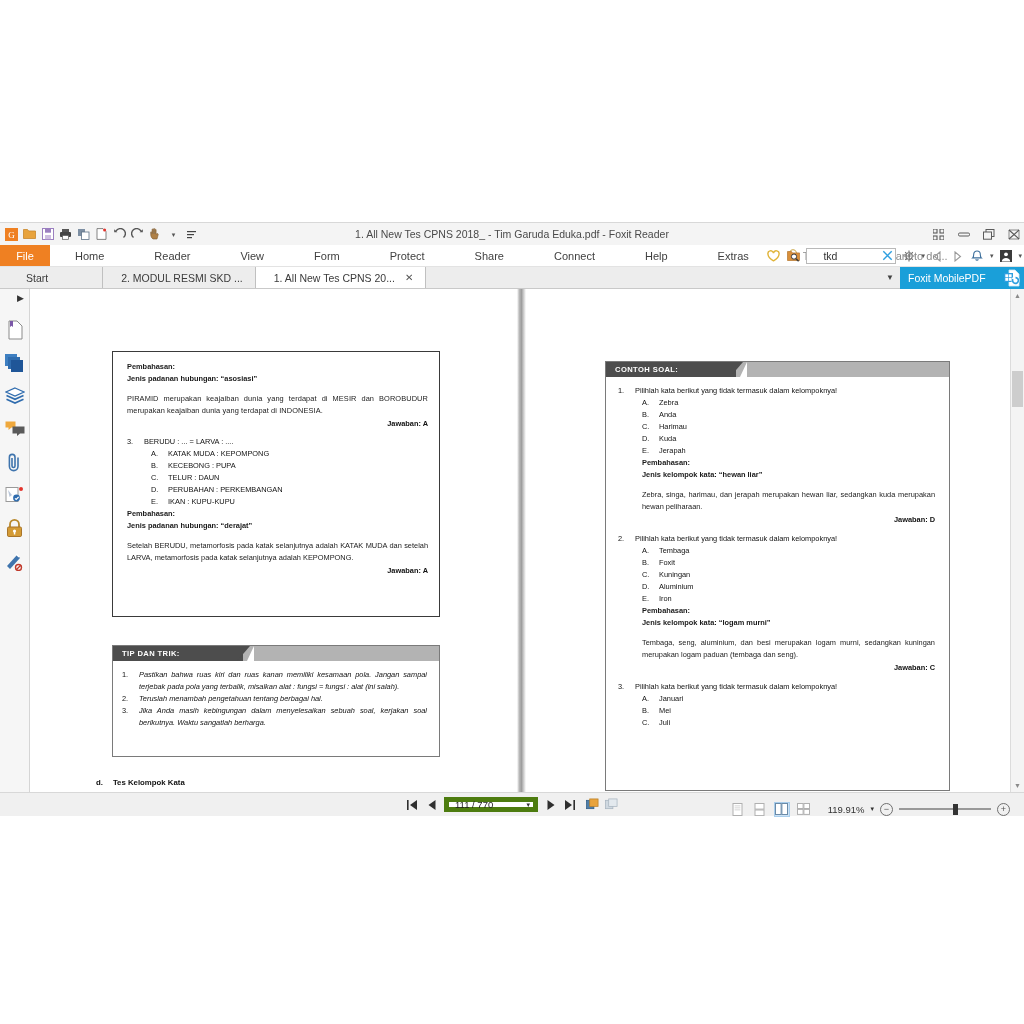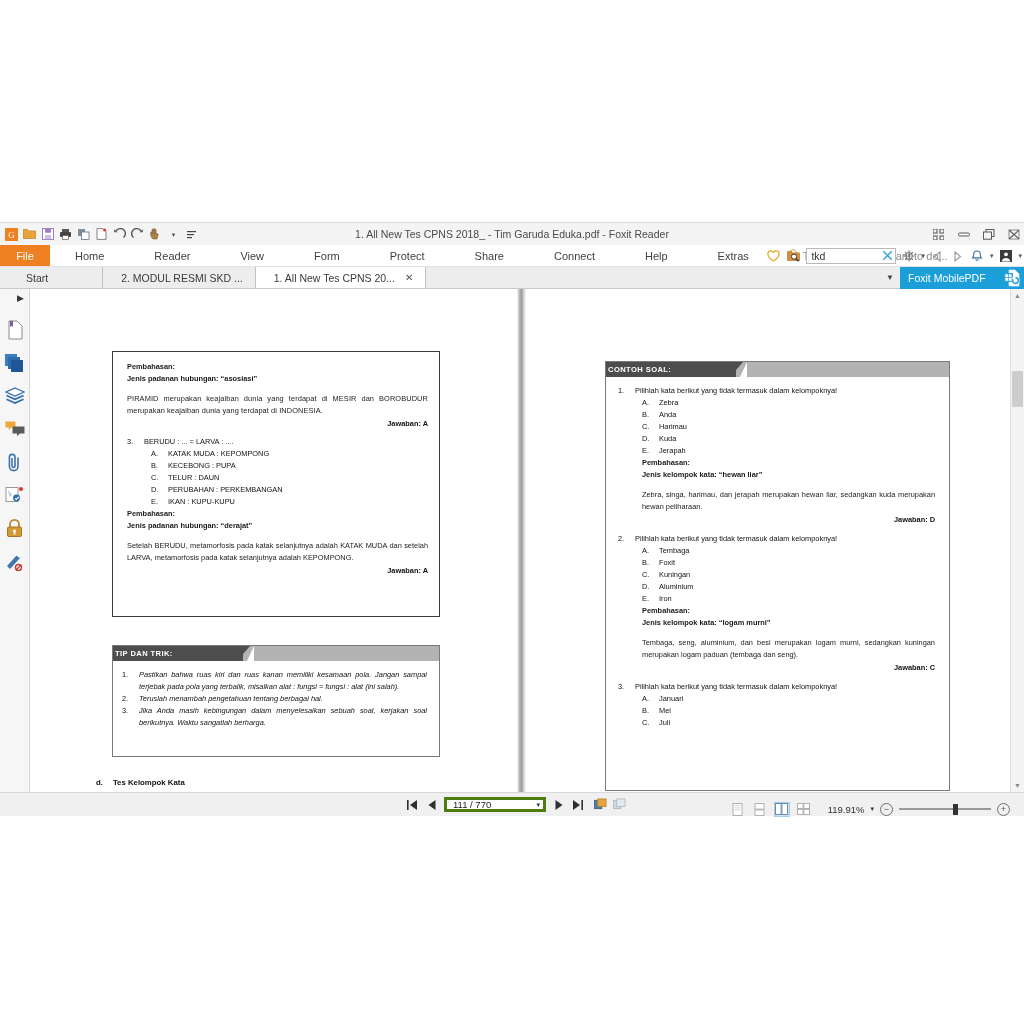--- a/index.html
+++ b/index.html
@@ -80,21 +80,21 @@
     display: flex; align-items: center; gap: 5px;
   }
   .srch-box {
     width: 90px; height: 16px;
     background: #ffffff;
     border: 1px solid #b9b9b9;
     display: flex; align-items: center;
     padding: 0 2px 0 4px;
     font-size: 10.5px; color: #333;
   }
-  .srch-box .val { flex: 1; }
+  .srch-box .val { flex: 1; margin-left: 12px; }
   .mini-ico { width: 15px; height: 15px; display:flex; align-items:center; justify-content:center; }
   .caret { font-size: 7px; color: #555; }
 
   
   .tabstrip {
     position: relative;
     height: 22px;
     background: #ededed;
     display: flex;
     align-items: flex-end;
@@ -222,21 +222,21 @@
   .banner-wedge2 {
     position: absolute; left: 134px; top: 0;
     width: 0; height: 0;
     border-bottom: 15px solid #ffffff;
     border-left: 7px solid transparent;
   }
   .banner-label {
     position: relative;
     color: #ffffff; font-weight: bold;
     font-size: 7.6px; letter-spacing: .4px;
-    padding-left: 2px;
+    padding-left: 9px;
   }
   .numlist { margin-top: 5px; }
   .numrow { display: flex; gap: 7px; font-size: 7.4px; line-height: 1.62; }
   .numrow .n { width: 10px; flex: 0 0 10px; }
   .numrow .t { flex: 1; text-align: justify; font-style: italic; }
 
   .cut-head { font-size: 7.8px; font-weight: bold; display:flex; gap: 10px; }
 
   
   .statusbar {
@@ -245,22 +245,22 @@
     background: #f0f0f0;
     border-top: 1px solid #d8d8d8;
     display: flex; align-items: center;
   }
   .nav-grp {
     position: absolute; left: 406px;
     display: flex; align-items: center; gap: 6px;
   }
   .nav-btn { width: 13px; height: 14px; display:flex; align-items:center; justify-content:center; color:#2f2f2f; font-size: 9px; }
   .pagebox {
-    width: 102px; height: 15px;
-    background: #ffffff; border: 3px solid #4d7c0f;
+    width: 94px; height: 15px;
+    background: #ffffff; border: 5px solid #4d7c0f;
     display: flex; align-items: center; justify-content: space-between;
     padding: 0 3px 0 6px;
     font-size: 9.5px; color: #222;
   }
   .view-grp {
     position: absolute; right: 14px;
     display: flex; align-items: center; gap: 6px; margin-top: 9px;
   }
   .viewmode { width: 16px; height: 15px; display:flex; align-items:center; justify-content:center; }
   .viewmode.sel { background: #cce2f5; border: 1px solid #a8cdec; }

